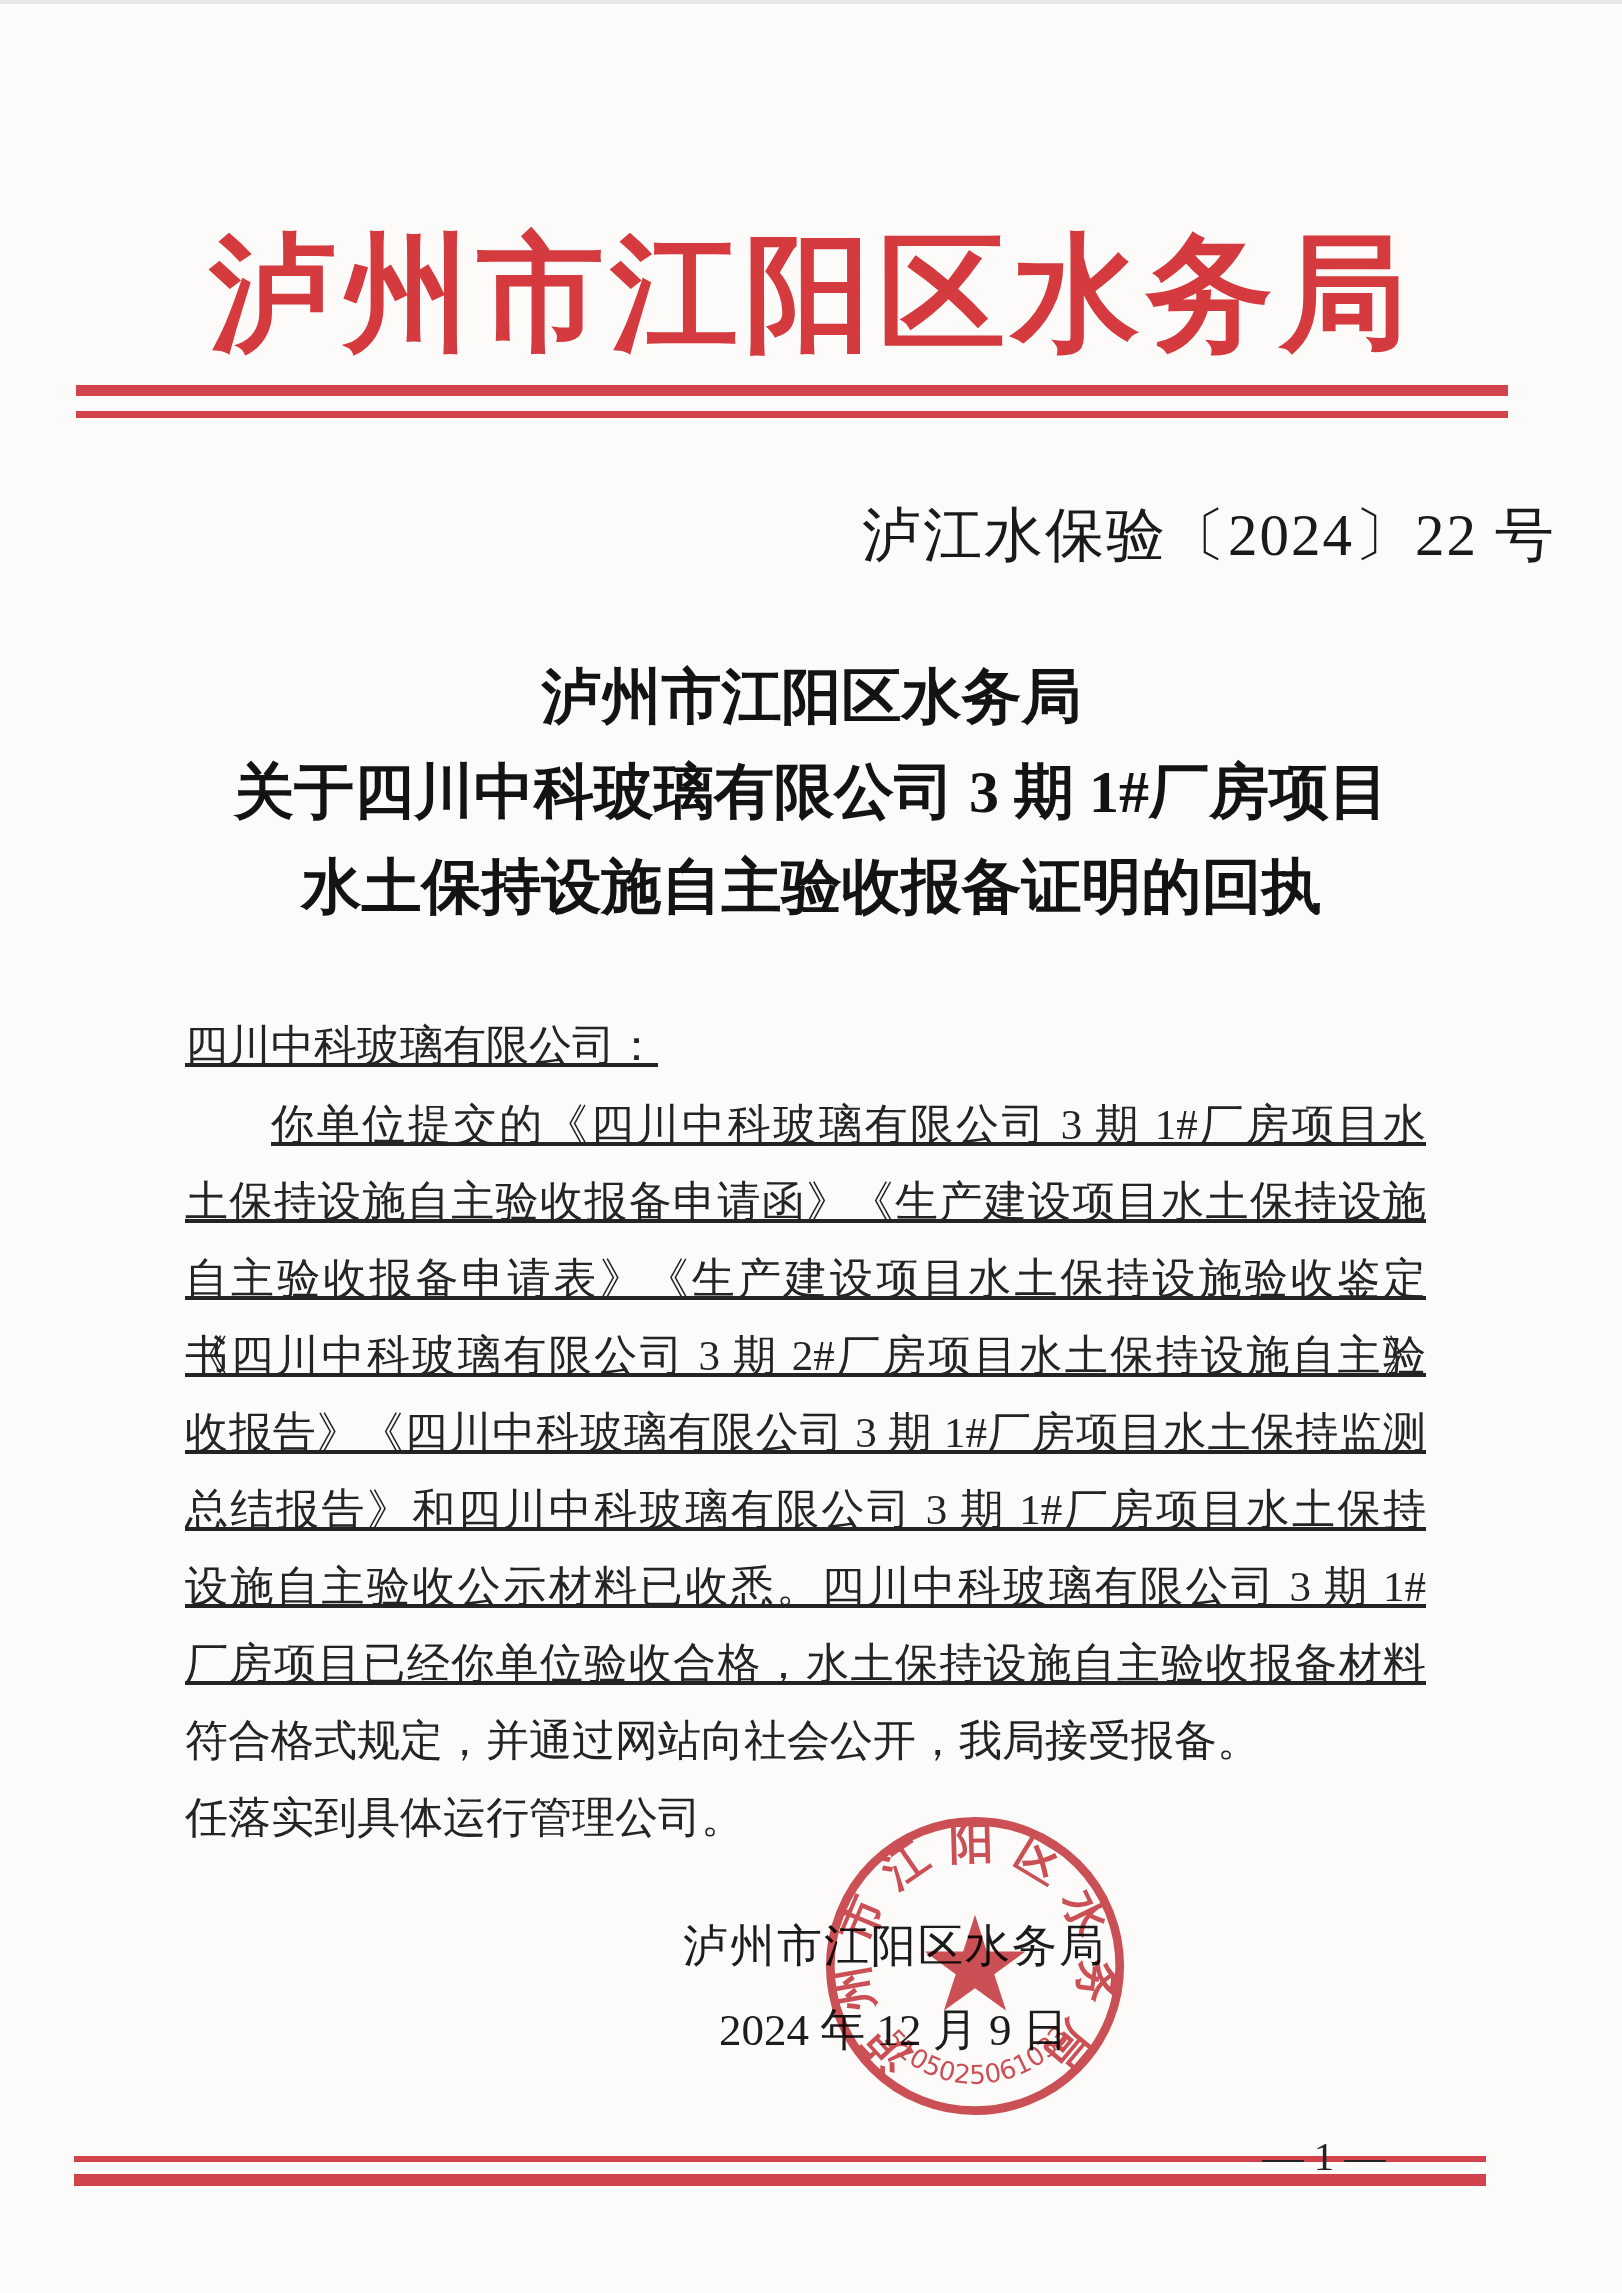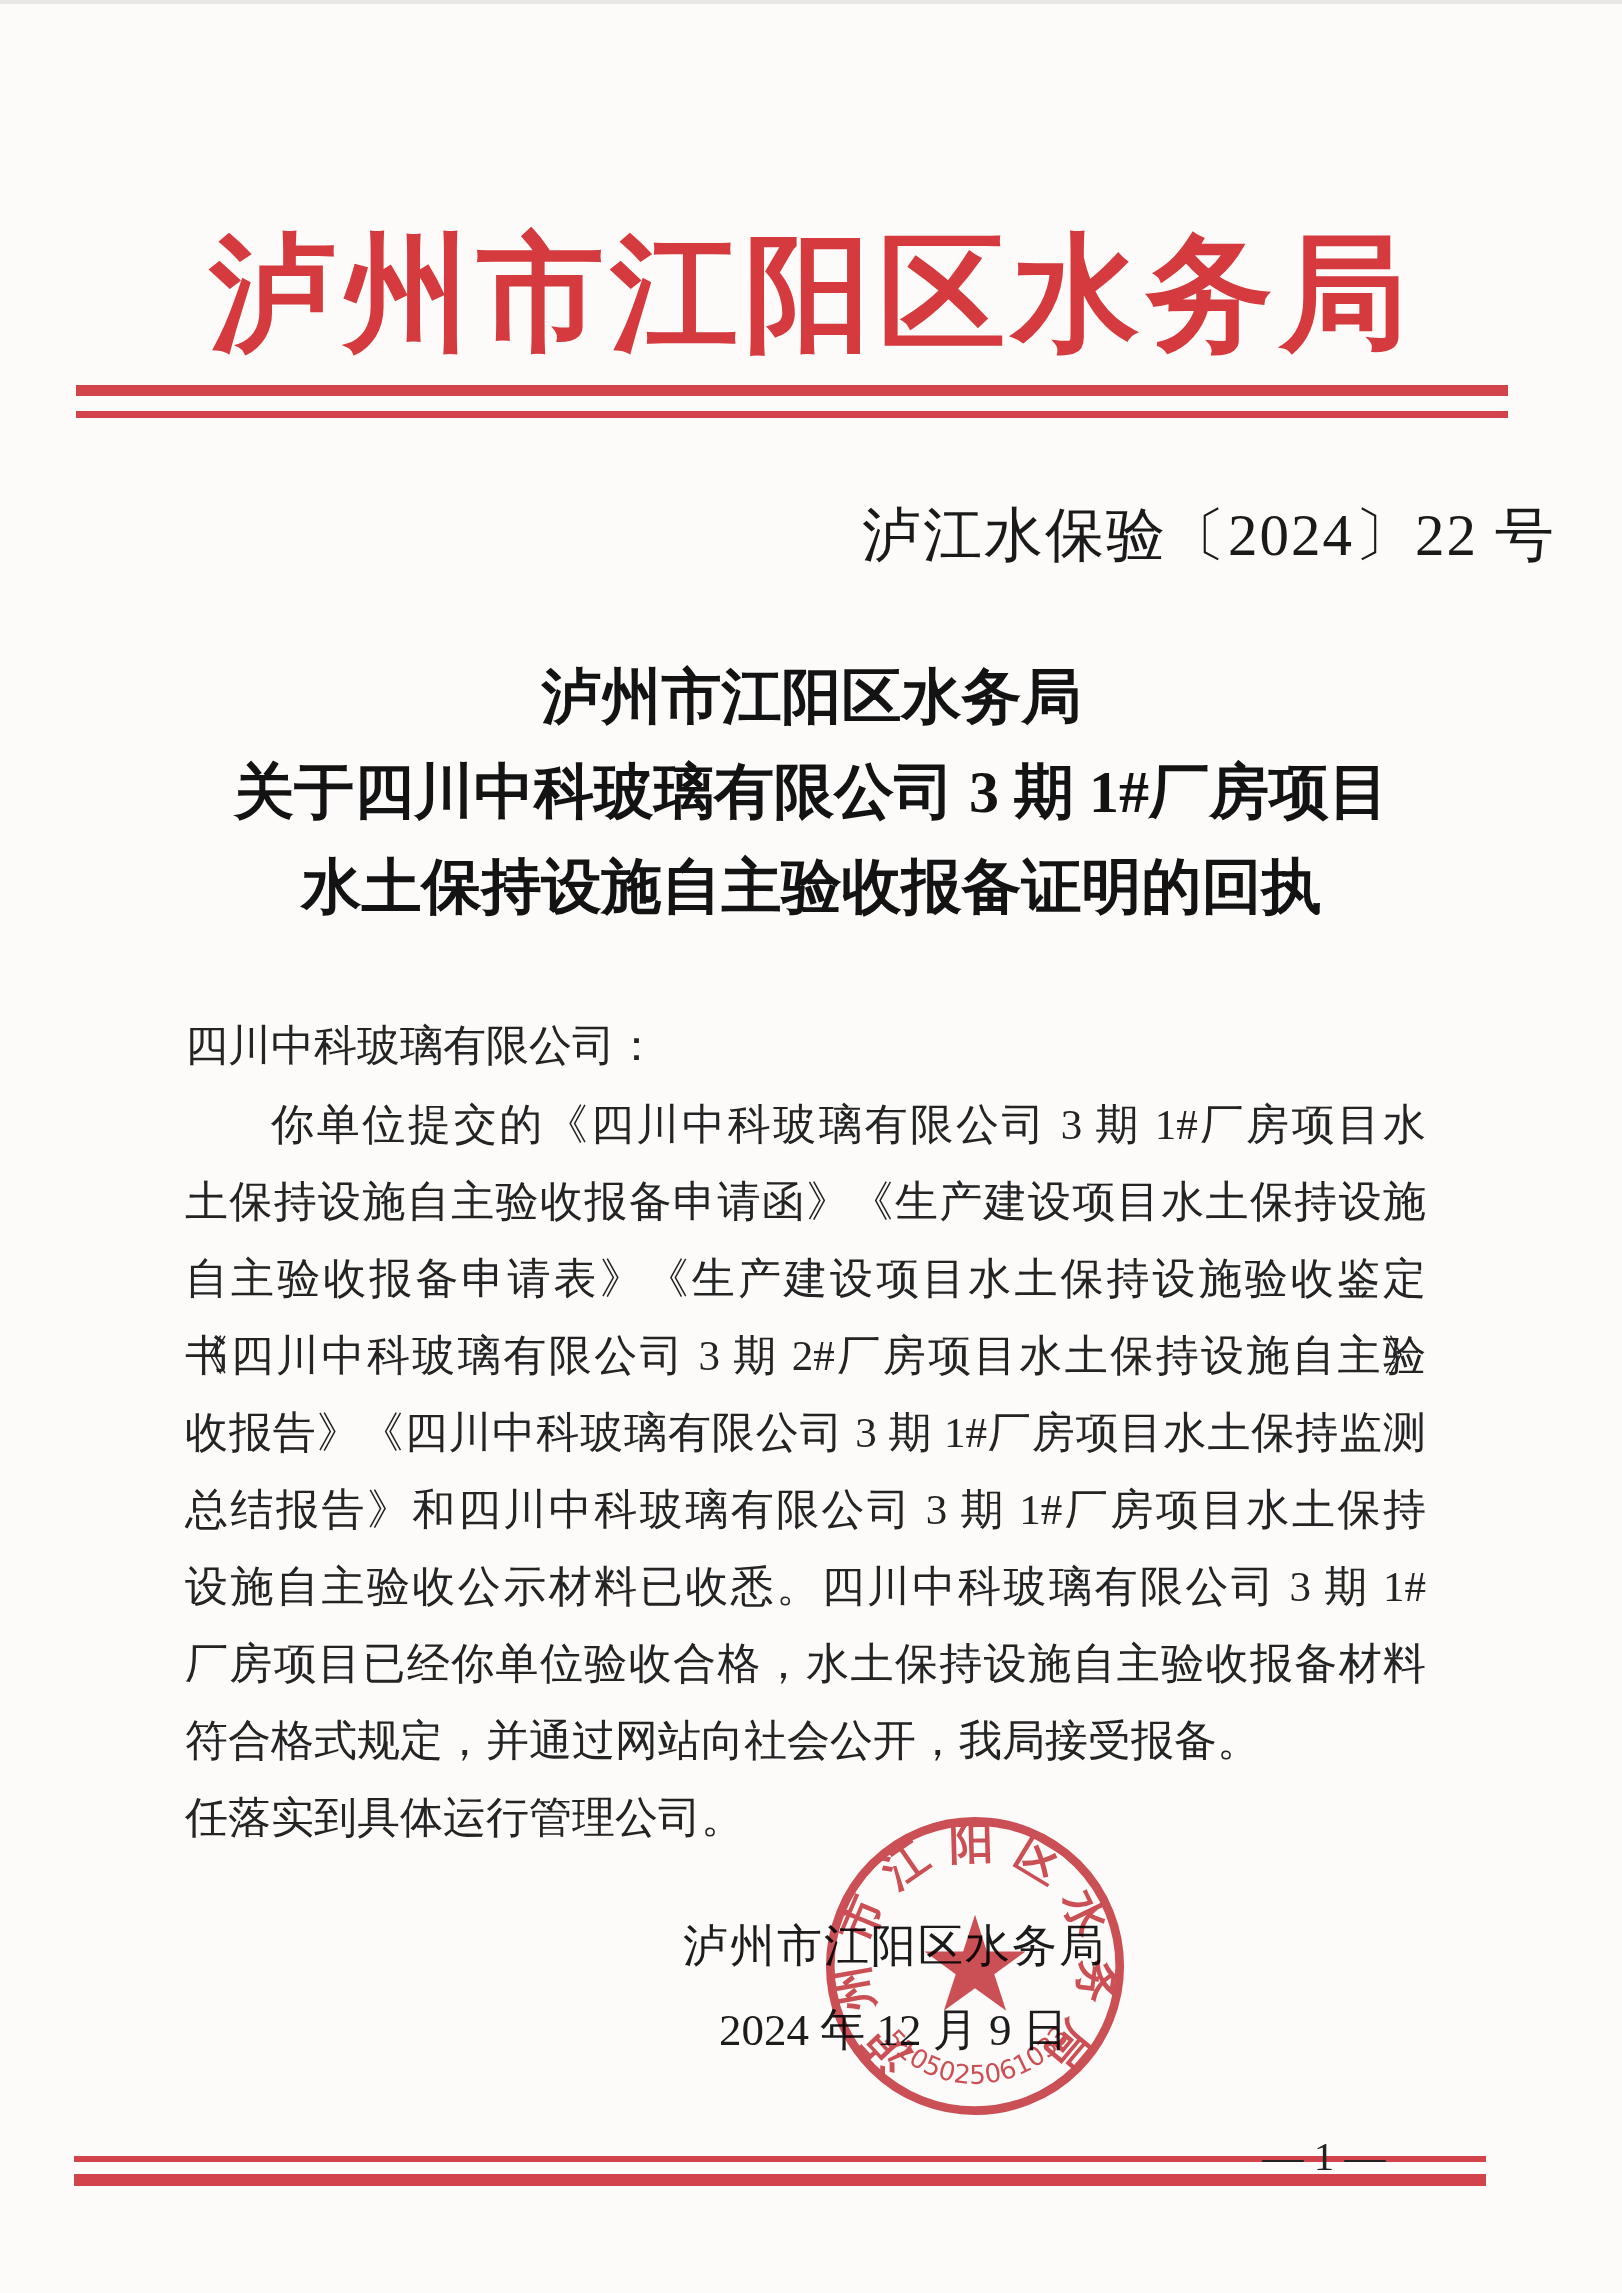--- a/index.html
+++ b/index.html
@@ -31,23 +31,23 @@
     font-weight:bold;font-size:60px;color:#131313;
   }
   .title-line{height:95px;line-height:95px;white-space:nowrap;}
 
   
   .body-block{
     position:absolute;left:185px;top:1001px;width:1241px;
     font-size:43px;color:#242424;
   }
   .bline{height:77px;line-height:77px;}
-  .j{text-align:justify;text-align-last:justify;}
+  .j{text-align:justify;text-align-last:justify;text-decoration:underline;}
   .indent{padding-left:86px;}
-  .salutation{height:81px;line-height:81px;}
+  .salutation{height:81px;line-height:81px;text-decoration:underline;}
 
   
   .signature{position:absolute;left:683px;top:1912px;font-size:45px;letter-spacing:2px;color:#1c1c1c;white-space:nowrap;}
   .sign-date{position:absolute;left:719px;top:1996px;font-size:45px;color:#1c1c1c;white-space:nowrap;}
 
   
   .seal{
     position:absolute;left:811px;top:1798px;width:328px;height:328px;
     mix-blend-mode:multiply;opacity:.88;
   }

